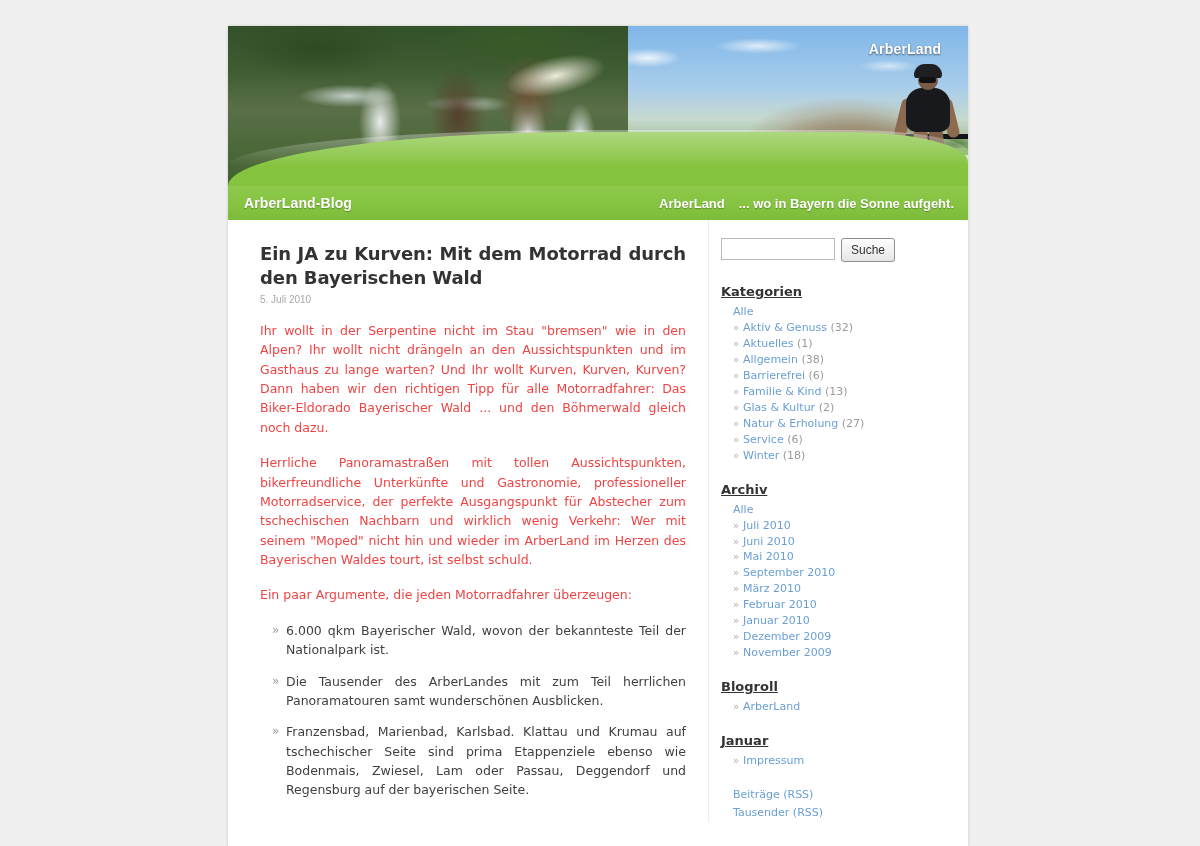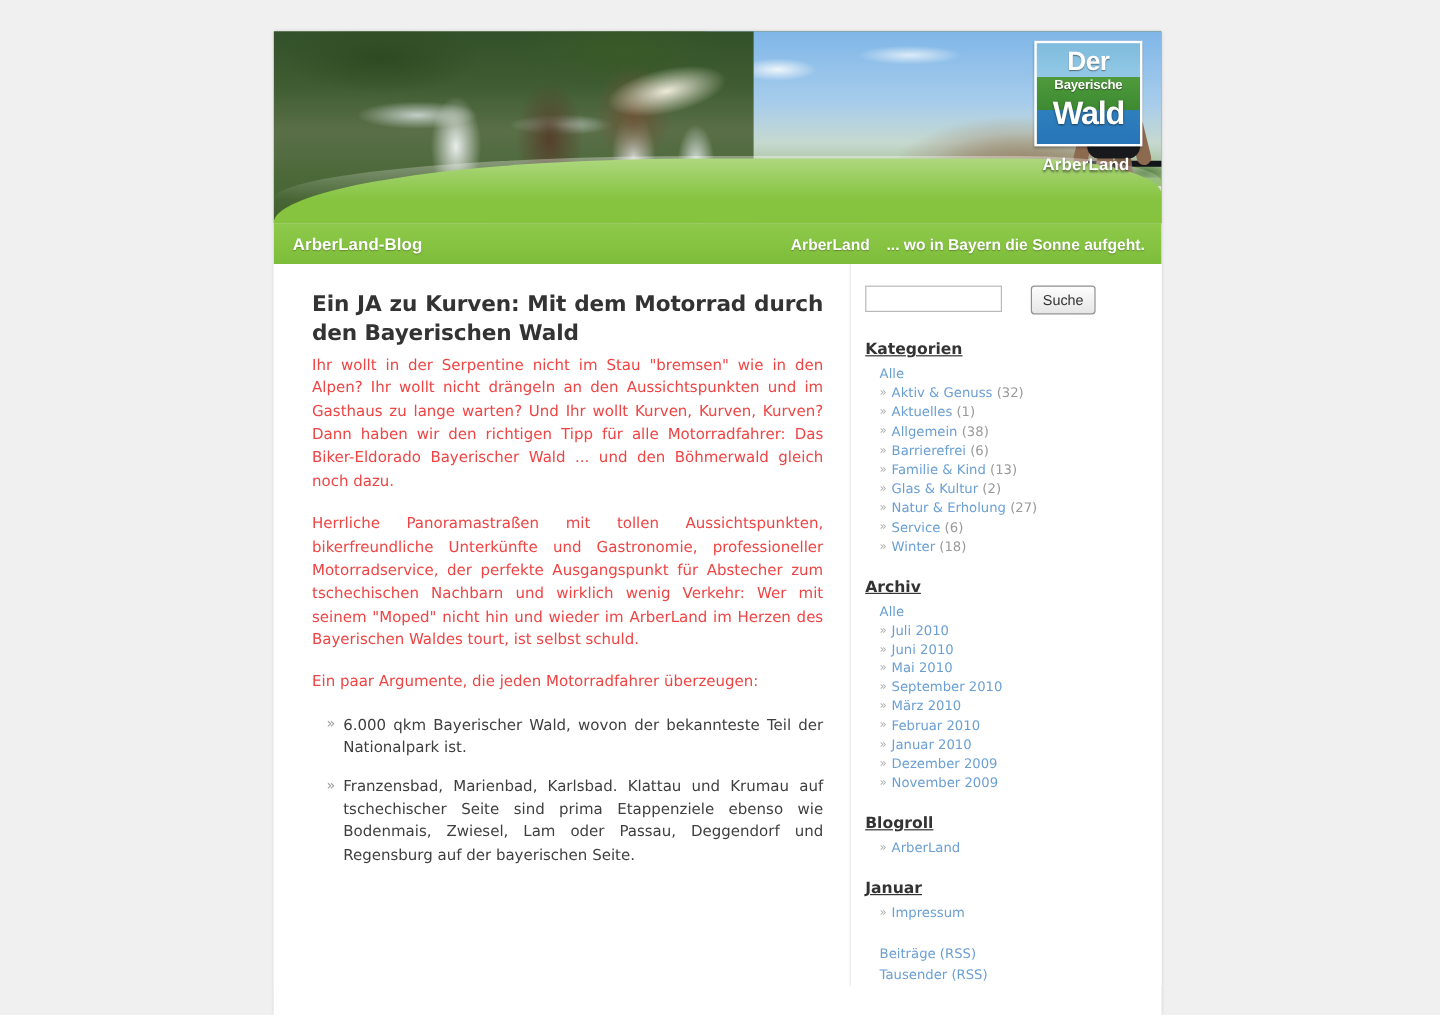--- a/index.html
+++ b/index.html
@@ -231,21 +231,21 @@
     position: absolute; left: 12px; top: 0;
     color: #9b9b9b; font-size: 12px;
   }
   .linkline {
     font: 12.5px/1.55 "DejaVu Sans", sans-serif;
     color: #3f3f3f;
     margin: 0 0 16px 0;
   }
 
   
-  .searchrow { display: flex; align-items: stretch; gap: 24px; margin-bottom: 22px; }
+  .searchrow { display: flex; align-items: stretch; gap: 6px; margin-bottom: 22px; }
   .search-input {
     width: 114px; height: 22px;
     border: 1px solid #b9b9b9;
     background: #fff;
     font: 12px "Liberation Sans", sans-serif;
     color: #333; padding: 0 4px; box-sizing: border-box;
     outline: none;
   }
   .search-btn {
     height: 24px; padding: 0 9px;
@@ -317,49 +317,46 @@
       <div class="cy-torso"></div>
       <div class="cy-head"></div>
       <div class="cy-helmet"></div>
       <div class="cy-glass"></div>
     </div>
 
     <div class="banner-curve"></div>
     <div class="banner-curve-light"></div>
 
     <div class="logo">
-      <div class="logo-card">
-        <div class="logo-der">Der</div>
-        <div class="logo-bay">Bayerische</div>
-        <div class="logo-wald">Wald</div>
-      </div>
       <div class="logo-sub">ArberLand</div>
     </div>
   </div>
 
   <div class="greenbar">
     <div class="brand">ArberLand-Blog</div>
     <div class="tagline-wrap">
       <span class="tag1">ArberLand</span>
       <span class="tag2">... wo in Bayern die Sonne aufgeht.</span>
     </div>
   </div>
 
   <div class="body-wrap">
 
     <div class="content">
       <article class="post">
         <h1 class="post-title">Ein JA zu Kurven: Mit dem Motorrad durch den Bayerischen Wald</h1>
+        <div class="post-date">5. Juli 2010</div>
 
         <p>Ihr wollt in der Serpentine nicht im Stau "bremsen" wie in den Alpen? Ihr wollt nicht drängeln an den Aussichtspunkten und im Gasthaus zu lange warten? Und Ihr wollt Kurven, Kurven, Kurven? Dann haben wir den richtigen Tipp für alle Motorradfahrer: Das Biker-Eldorado Bayerischer Wald ... und den Böhmerwald gleich noch dazu.</p>
         <p>Herrliche Panoramastraßen mit tollen Aussichtspunkten, bikerfreundliche Unterkünfte und Gastronomie, professioneller Motorradservice, der perfekte Ausgangspunkt für Abstecher zum tschechischen Nachbarn und wirklich wenig Verkehr: Wer mit seinem "Moped" nicht hin und wieder im ArberLand im Herzen des Bayerischen Waldes tourt, ist selbst schuld.</p>
         <p>Ein paar Argumente, die jeden Motorradfahrer überzeugen:</p>
 
         <ul>
           <li>6.000 qkm Bayerischer Wald, wovon der bekannteste Teil der Nationalpark ist.</li>
+          <li>Die Tausender des ArberLandes mit zum Teil herrlichen Panoramatouren samt wunderschönen Ausblicken.</li>
           <li>Franzensbad, Marienbad, Karlsbad. Klattau und Krumau auf tschechischer Seite sind prima Etappenziele ebenso wie Bodenmais, Zwiesel, Lam oder Passau, Deggendorf und Regensburg auf der bayerischen Seite.</li>
         </ul>
 
         <p class="linkline"></p>
 
       </article>
     </div>
 
     <div class="sidebar">
 

